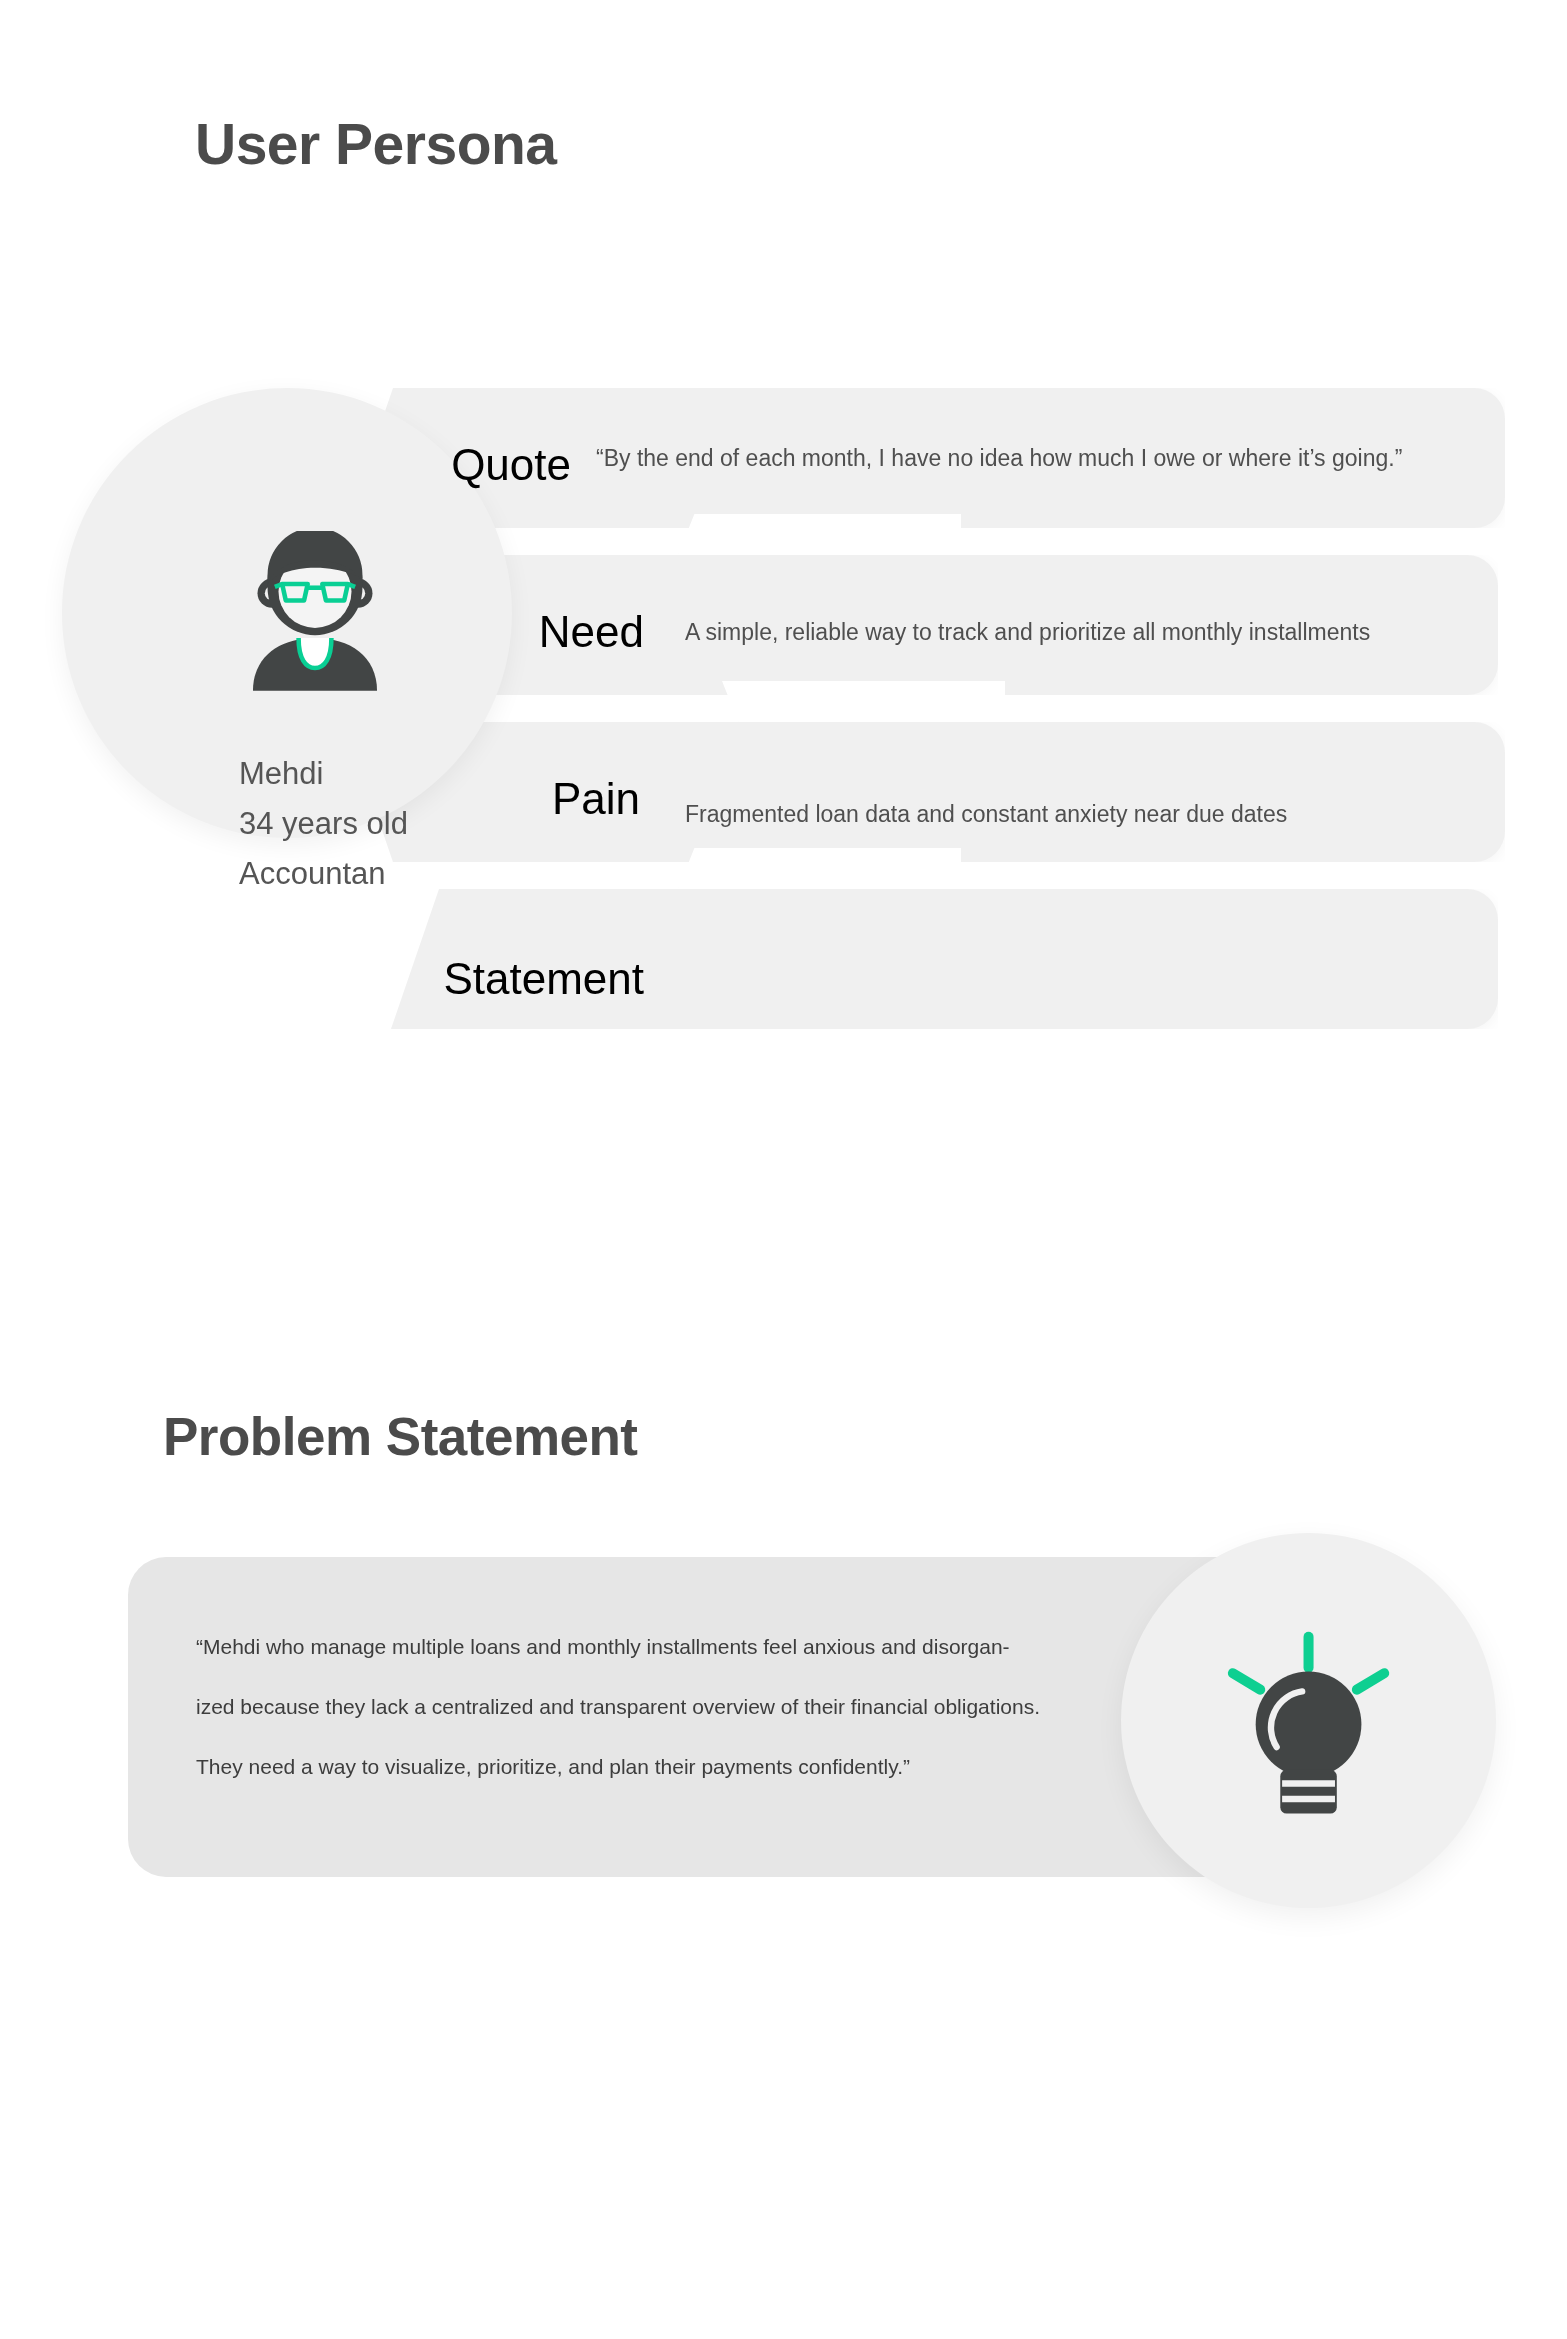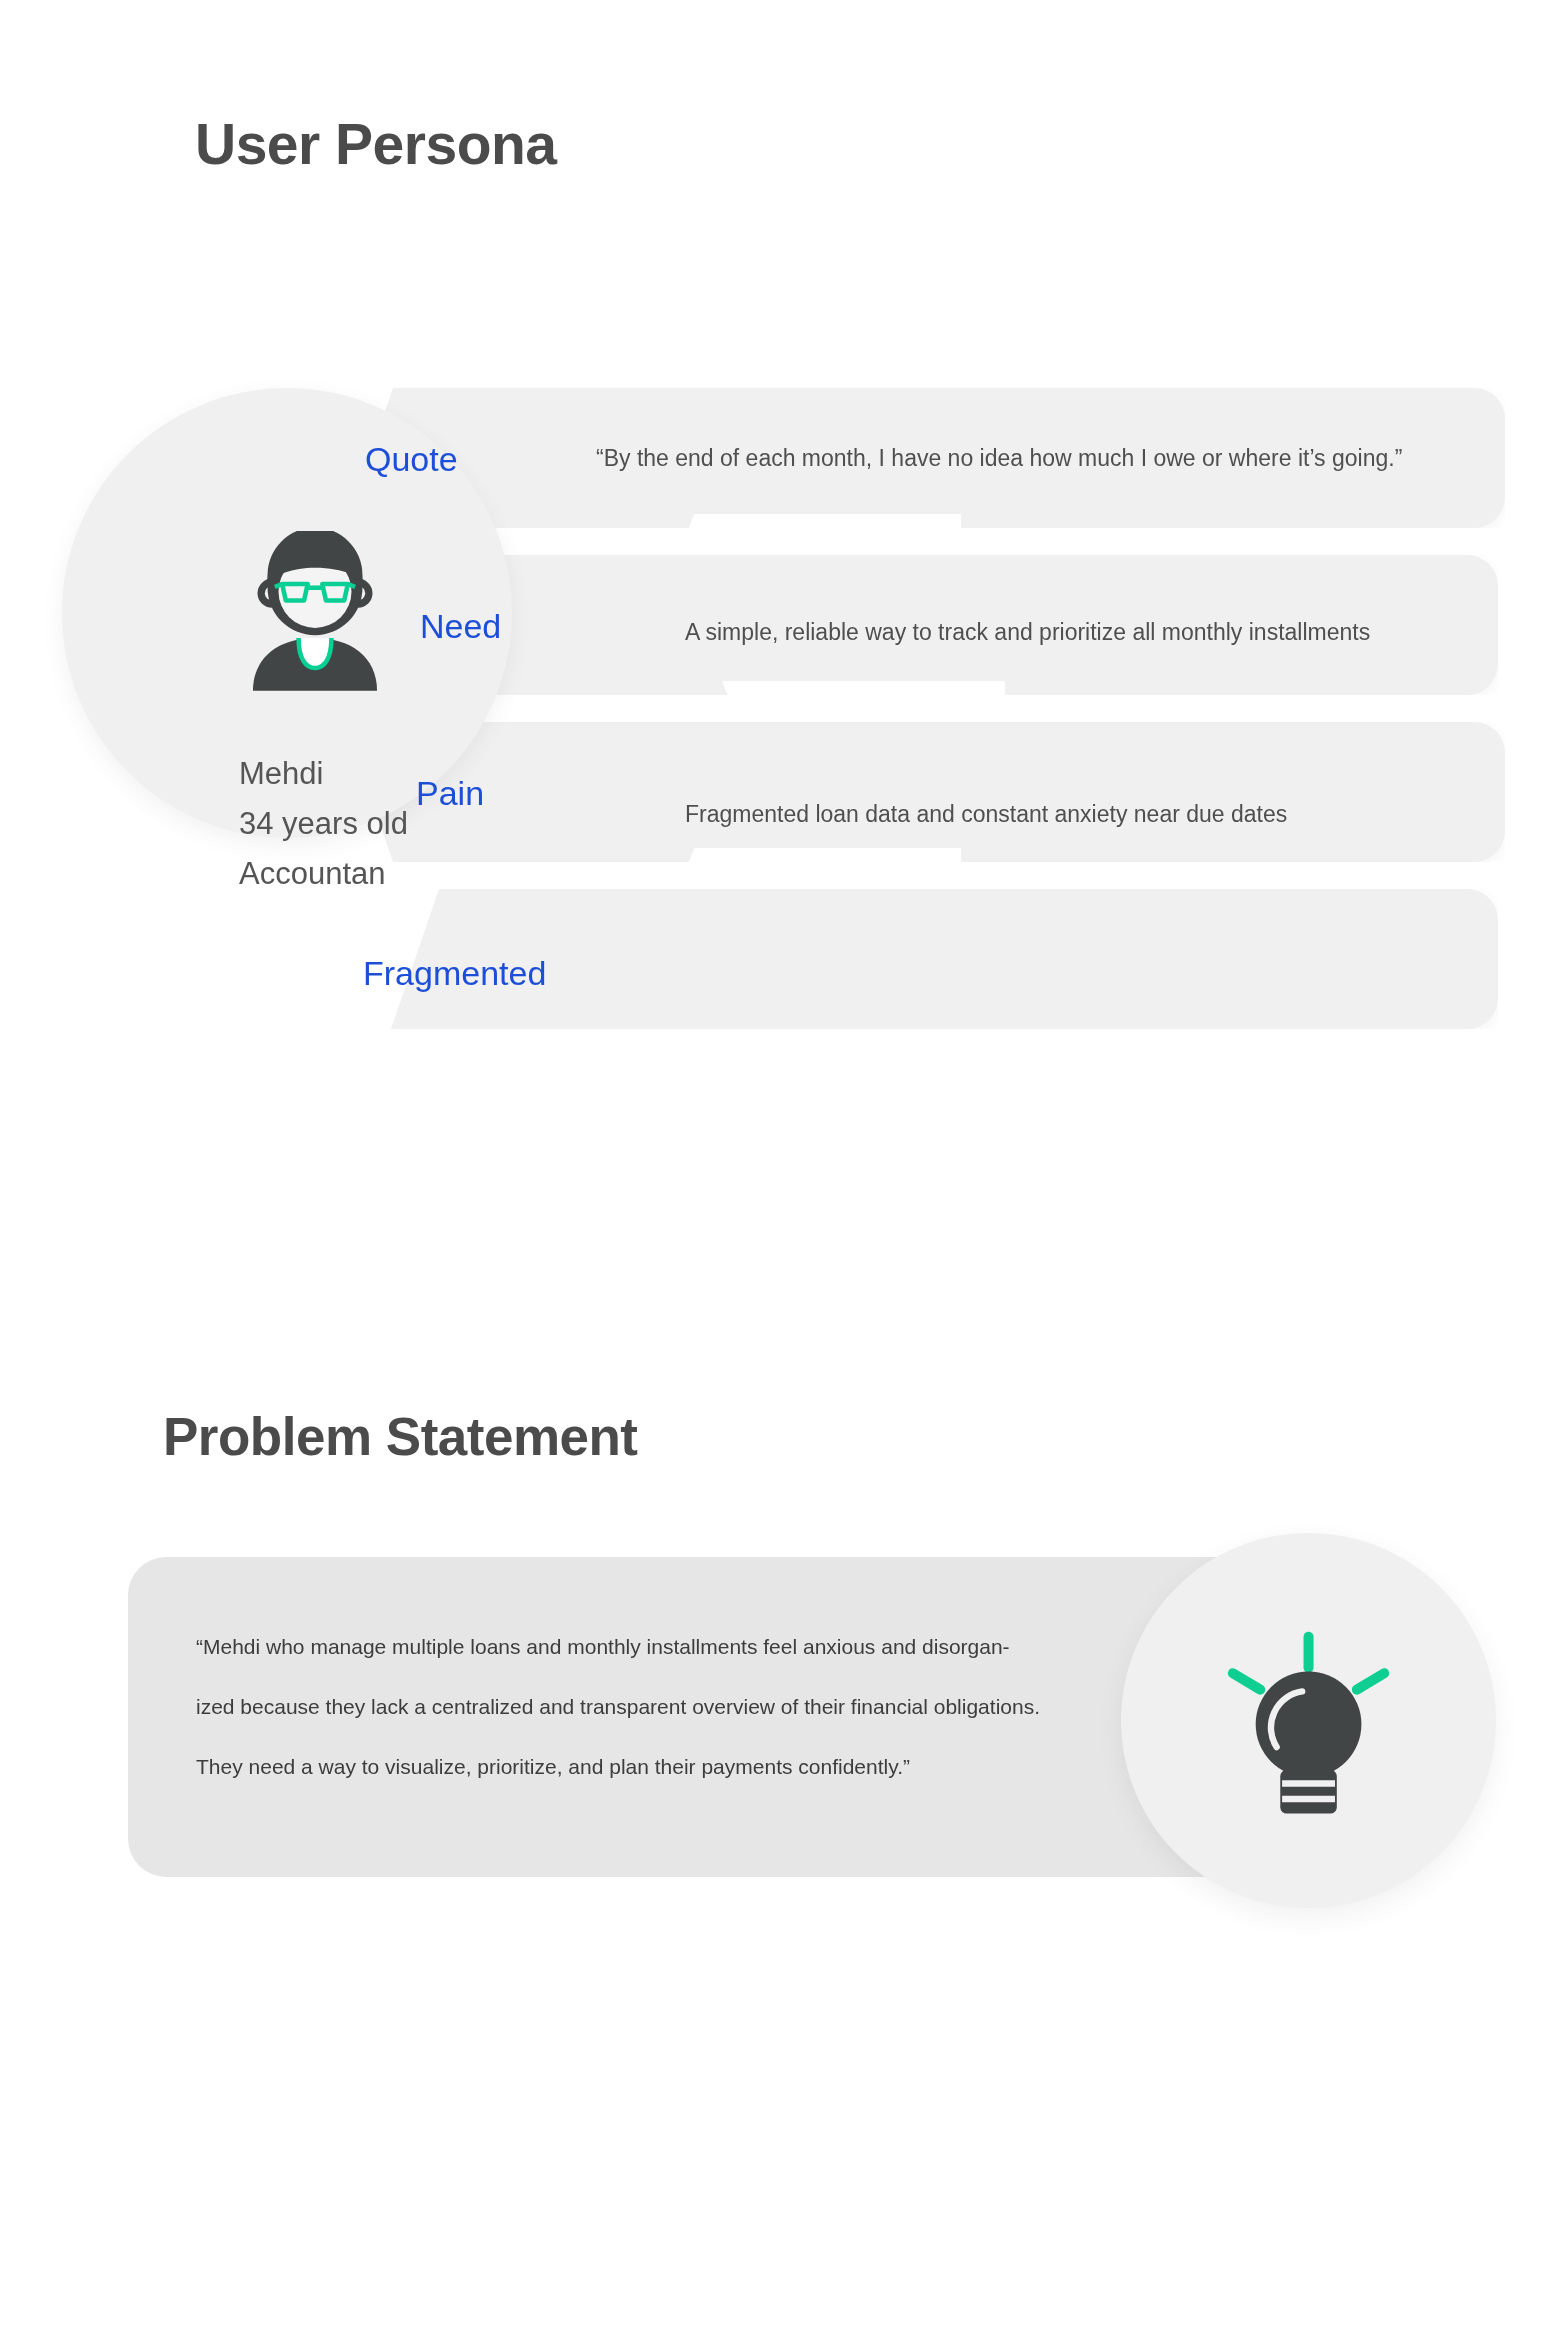--- a/index.html
+++ b/index.html
@@ -80,24 +80,24 @@
     z-index: 7;
     font-size: 31px;
     line-height: 1.62;
     color: #555555;
     white-space: nowrap;
   }
 
   .row-label {
     position: absolute;
     z-index: 6;
-    color: #1d4ed8;
-    font-size: 34px;
-    white-space: nowrap;
-    text-align: left;
+    color: #000000;
+    font-size: 44px;
+    white-space: nowrap;
+    text-align: right;
   }
   .row-value {
     position: absolute;
     z-index: 6;
     color: #4f4f4f;
     font-size: 23px;
     white-space: nowrap;
   }
 
   
@@ -213,21 +213,21 @@
 
     <div class="row-label" style="left:365px; top:75px; width:206px;">Quote</div>
     <div class="row-value" style="left:596px; top:80px;">“By the end of each month, I have no idea how much I owe or where it’s going.”</div>
 
     <div class="row-label" style="left:420px; top:242px; width:224px;">Need</div>
     <div class="row-value" style="left:685px; top:254px;">A simple, reliable way to track and prioritize all monthly installments</div>
 
     <div class="row-label" style="left:416px; top:409px; width:224px;">Pain</div>
     <div class="row-value" style="left:685px; top:436px;">Fragmented loan data and constant anxiety near due dates</div>
 
-    <div class="row-label" style="left:363px; top:589px; width:281px;">Fragmented</div>
+    <div class="row-label" style="left:363px; top:589px; width:281px;">Statement</div>
 
   </div>
 
   <div id="problem-title" class="section-title">Problem Statement</div>
 
   <div id="problem-block">
 
     <div id="problem-card"></div>
 
     <div id="problem-text">

